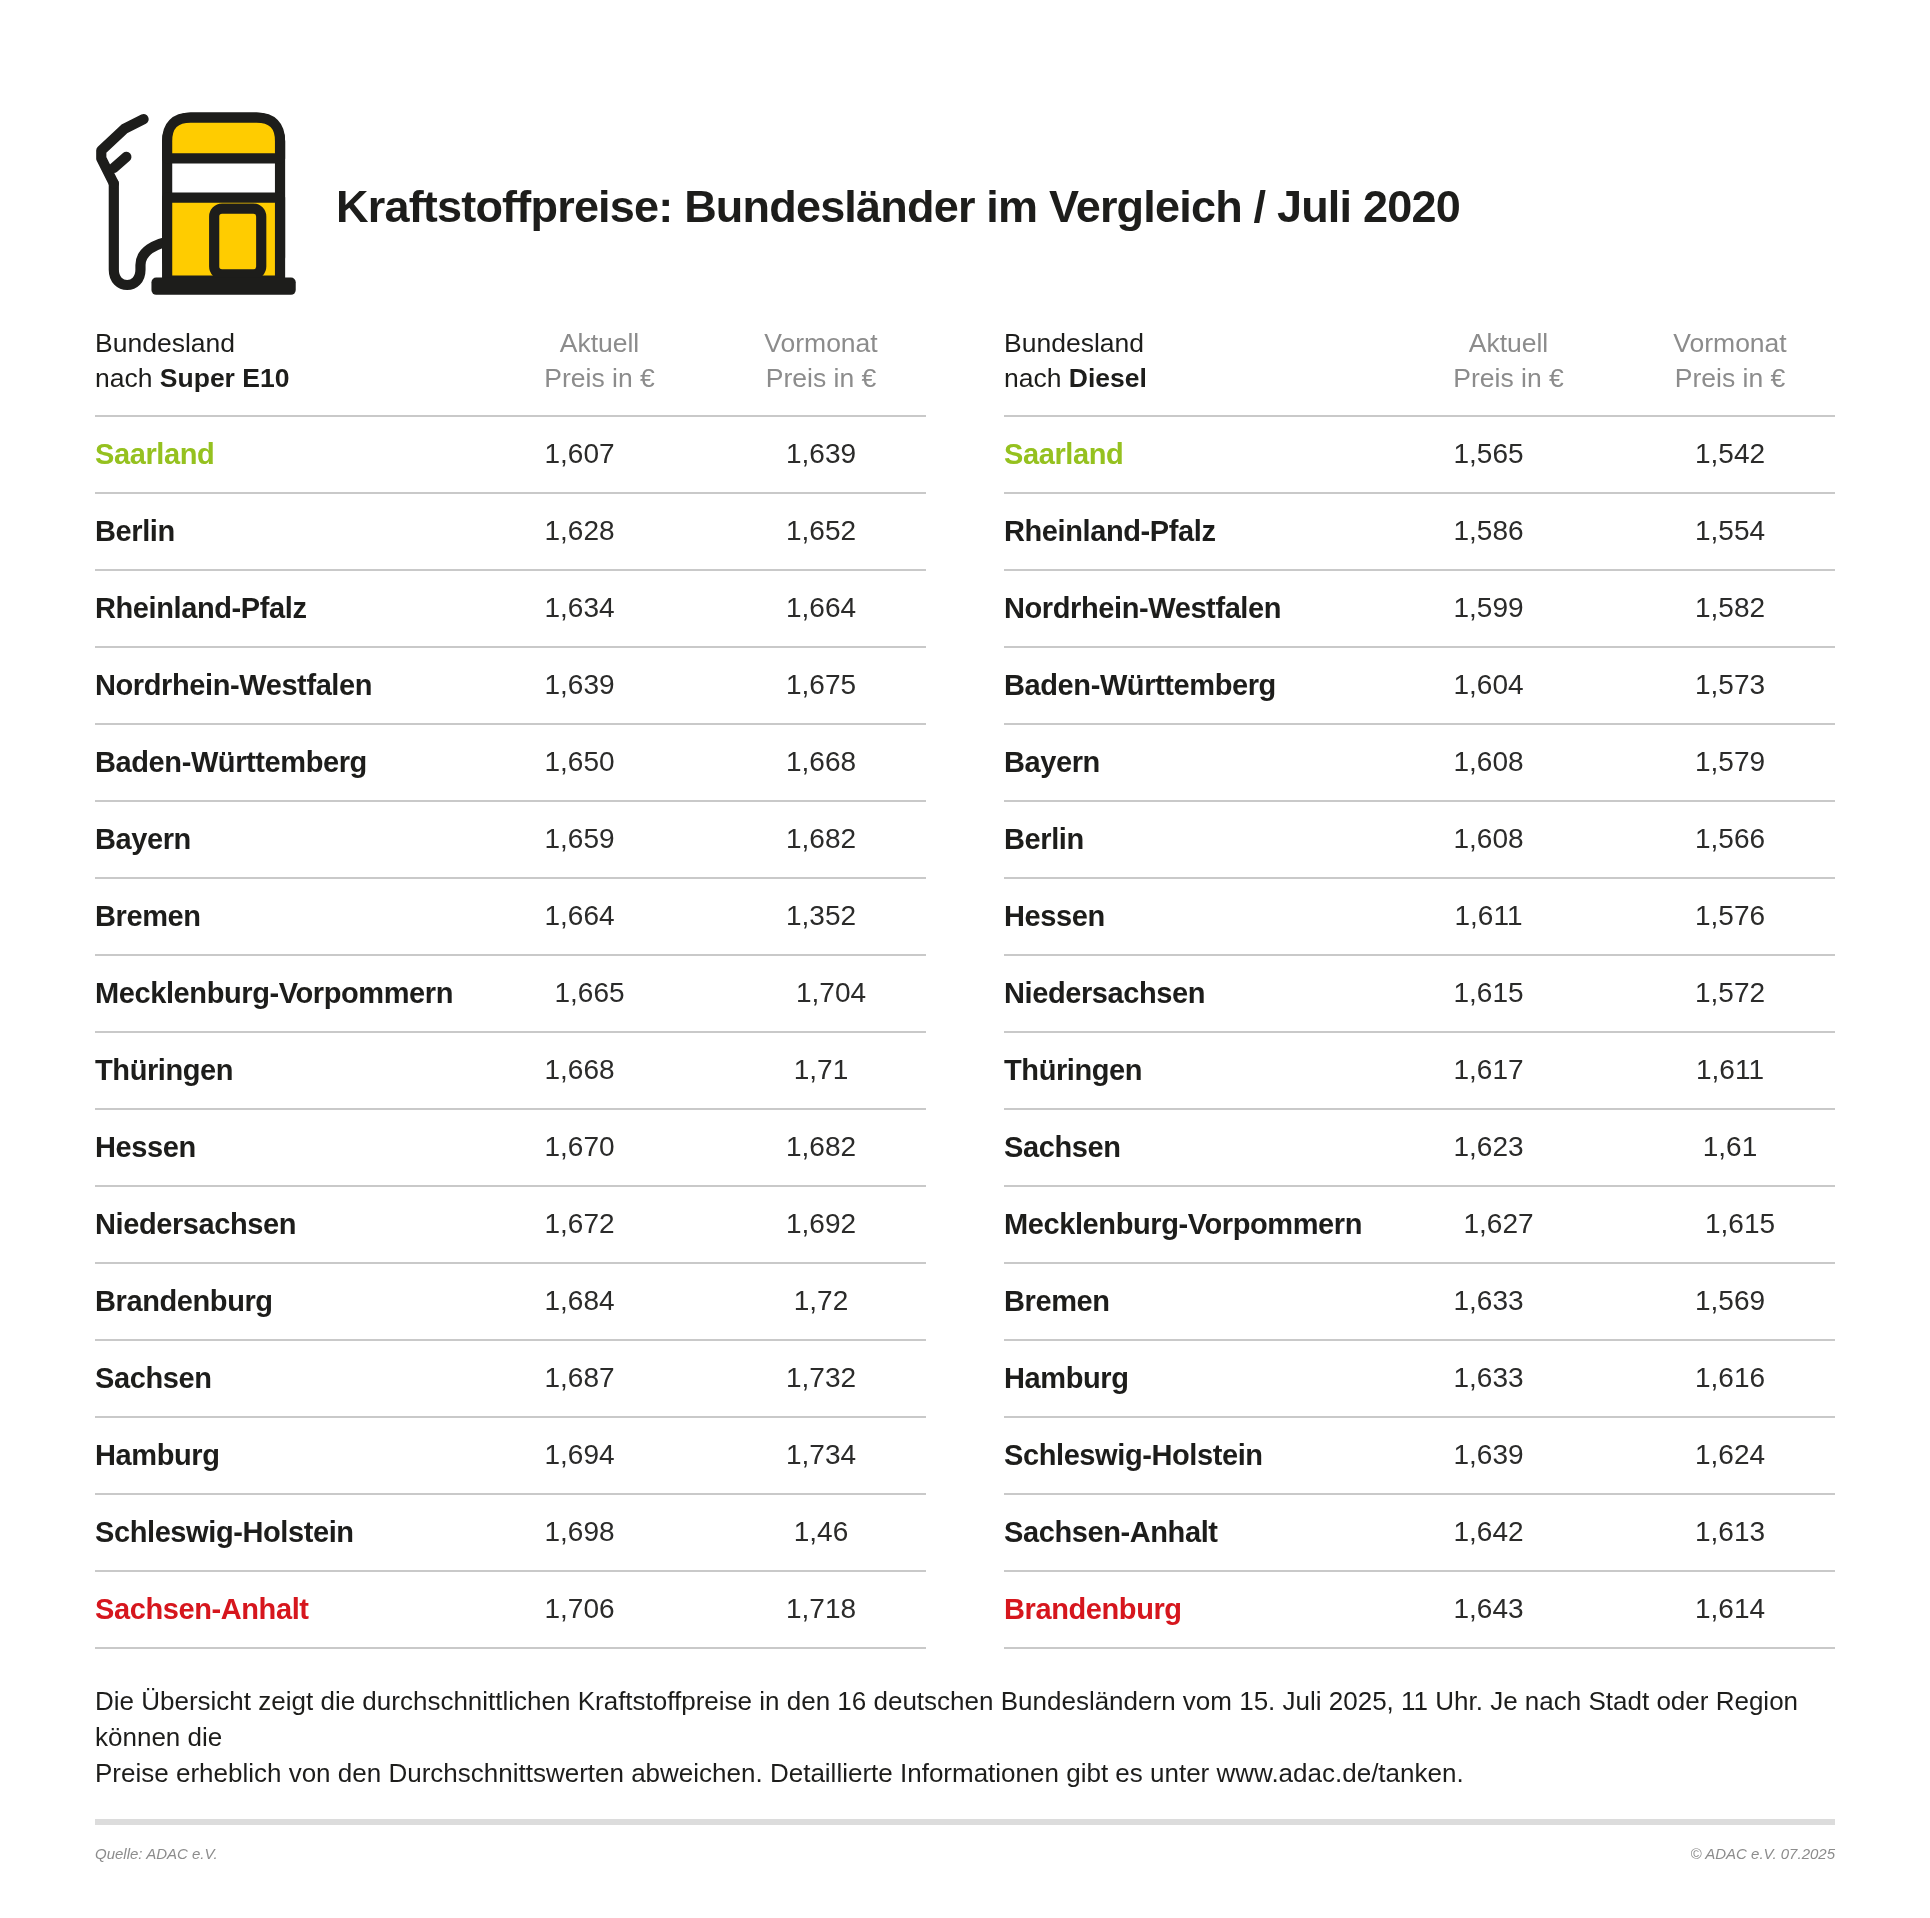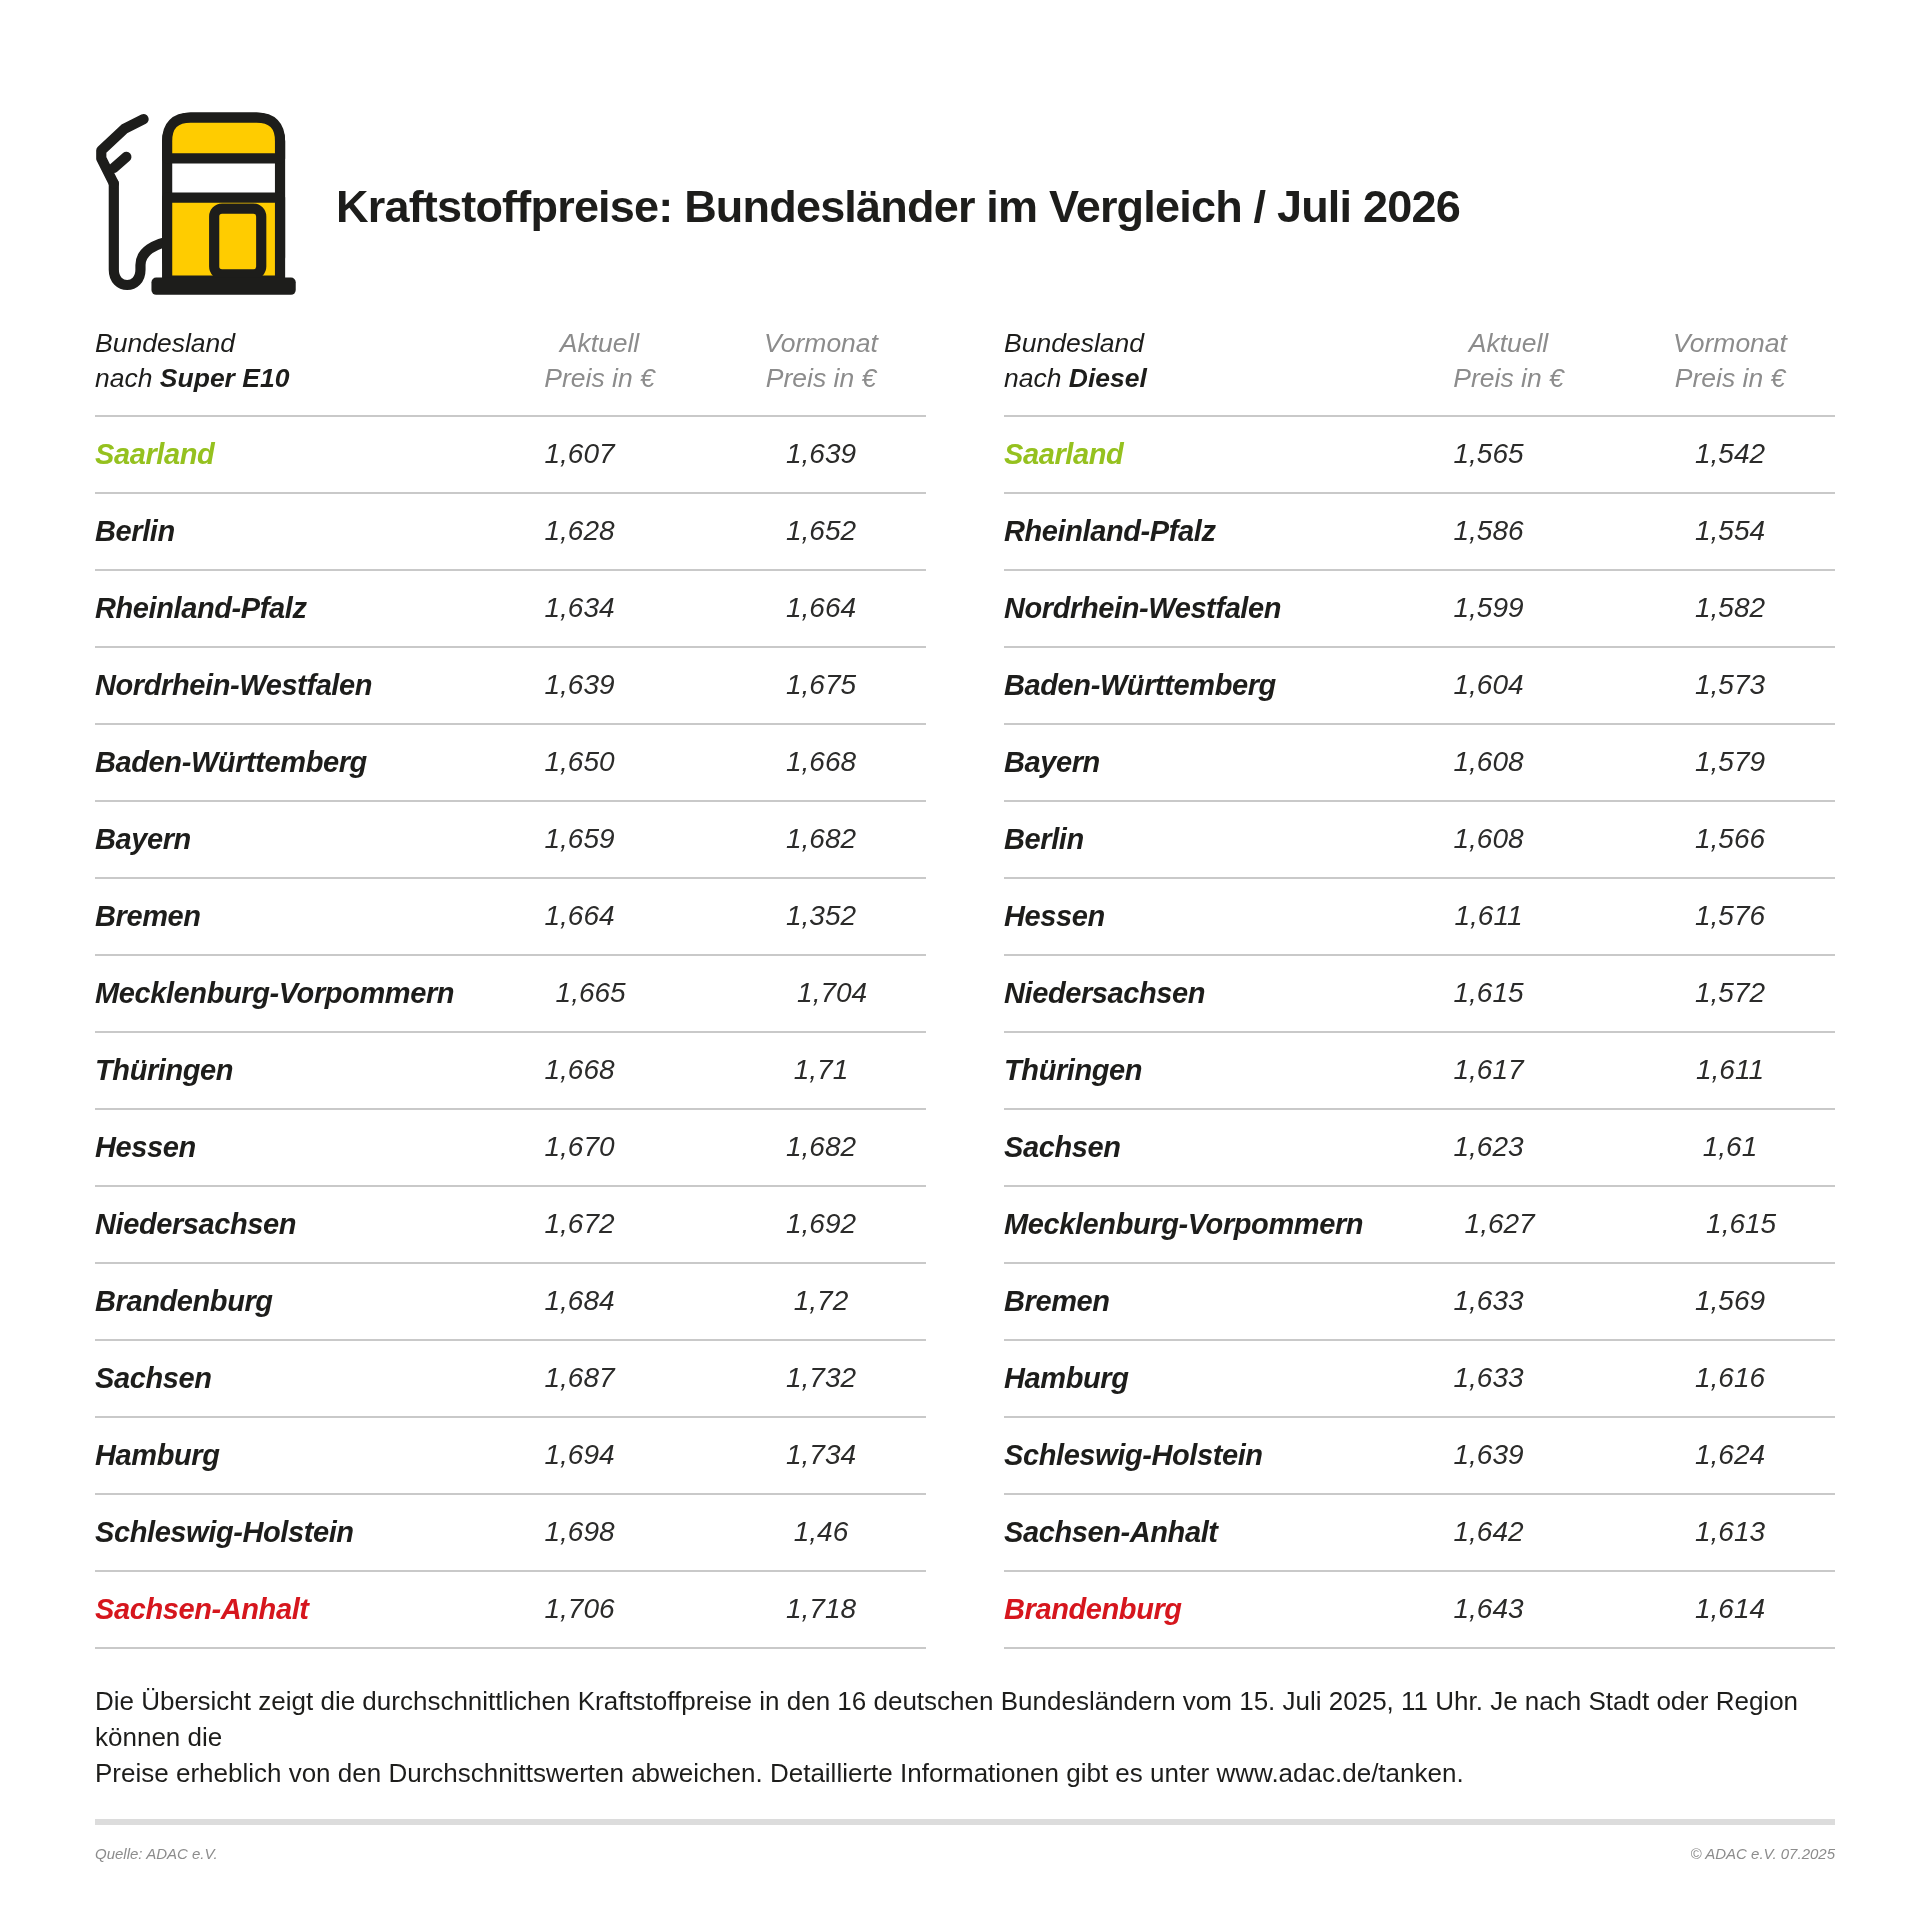--- a/index.html
+++ b/index.html
@@ -15,21 +15,21 @@
   }
   .page{padding:105px 95px 0 95px;}
 
   
   .header{display:flex;align-items:center;gap:34px;height:204px;}
   .pump{flex:0 0 auto;}
   .title{font-size:45px;font-weight:700;letter-spacing:-0.8px;color:var(--dark);white-space:nowrap;}
 
   
   .tables{display:flex;gap:78px;margin-top:17px;}
-  .table{flex:1 1 0;min-width:0;font-style:italic;}
+  .table{flex:1 1 0;min-width:0;}
   .thead{
     display:grid;grid-template-columns:1fr 233px 210px;
     padding-bottom:18.7px;border-bottom:2.3px solid var(--divider);
     font-size:26.5px;line-height:35px;
   }
   .name-th{color:var(--dark);font-weight:400;}
   .name-th strong{font-weight:700;}
   .num-th{color:var(--gray);text-align:center;font-weight:400;}
   .row{
     display:grid;grid-template-columns:1fr 233px 210px;
@@ -58,21 +58,21 @@
         <path d="M12,40 L20,33"></path>
       </g>
       <g stroke="#1d1d1b" stroke-width="6.5" stroke-linejoin="round">
         <rect x="46" y="8" width="72" height="104" rx="15" fill="#ffffff"></rect>
         <path d="M46,34 L46,23 Q46,8 61,8 L103,8 Q118,8 118,23 L118,34 Z" fill="#ffcc00"></path>
         <path d="M46,59 L118,59 L118,112 L46,112 Z" fill="#ffcc00"></path>
         <rect x="76" y="66" width="30" height="42" rx="5" fill="#ffcc00"></rect>
       </g>
       <rect x="36" y="110" width="92" height="11" rx="3" fill="#1d1d1b"></rect>
     </svg>
-    <h1 class="title">Kraftstoffpreise: Bundesländer im Vergleich / Juli 2026</h1>
+    <h1 class="title">Kraftstoffpreise: Bundesländer im Vergleich / Juli 2020</h1>
   </header>
 
   <main class="tables">
 
     <section class="table">
       <div class="thead">
         <div class="name-th">
           <div>Bundesland</div>
           <div><span>nach </span><strong>Super E10</strong></div>
         </div>

